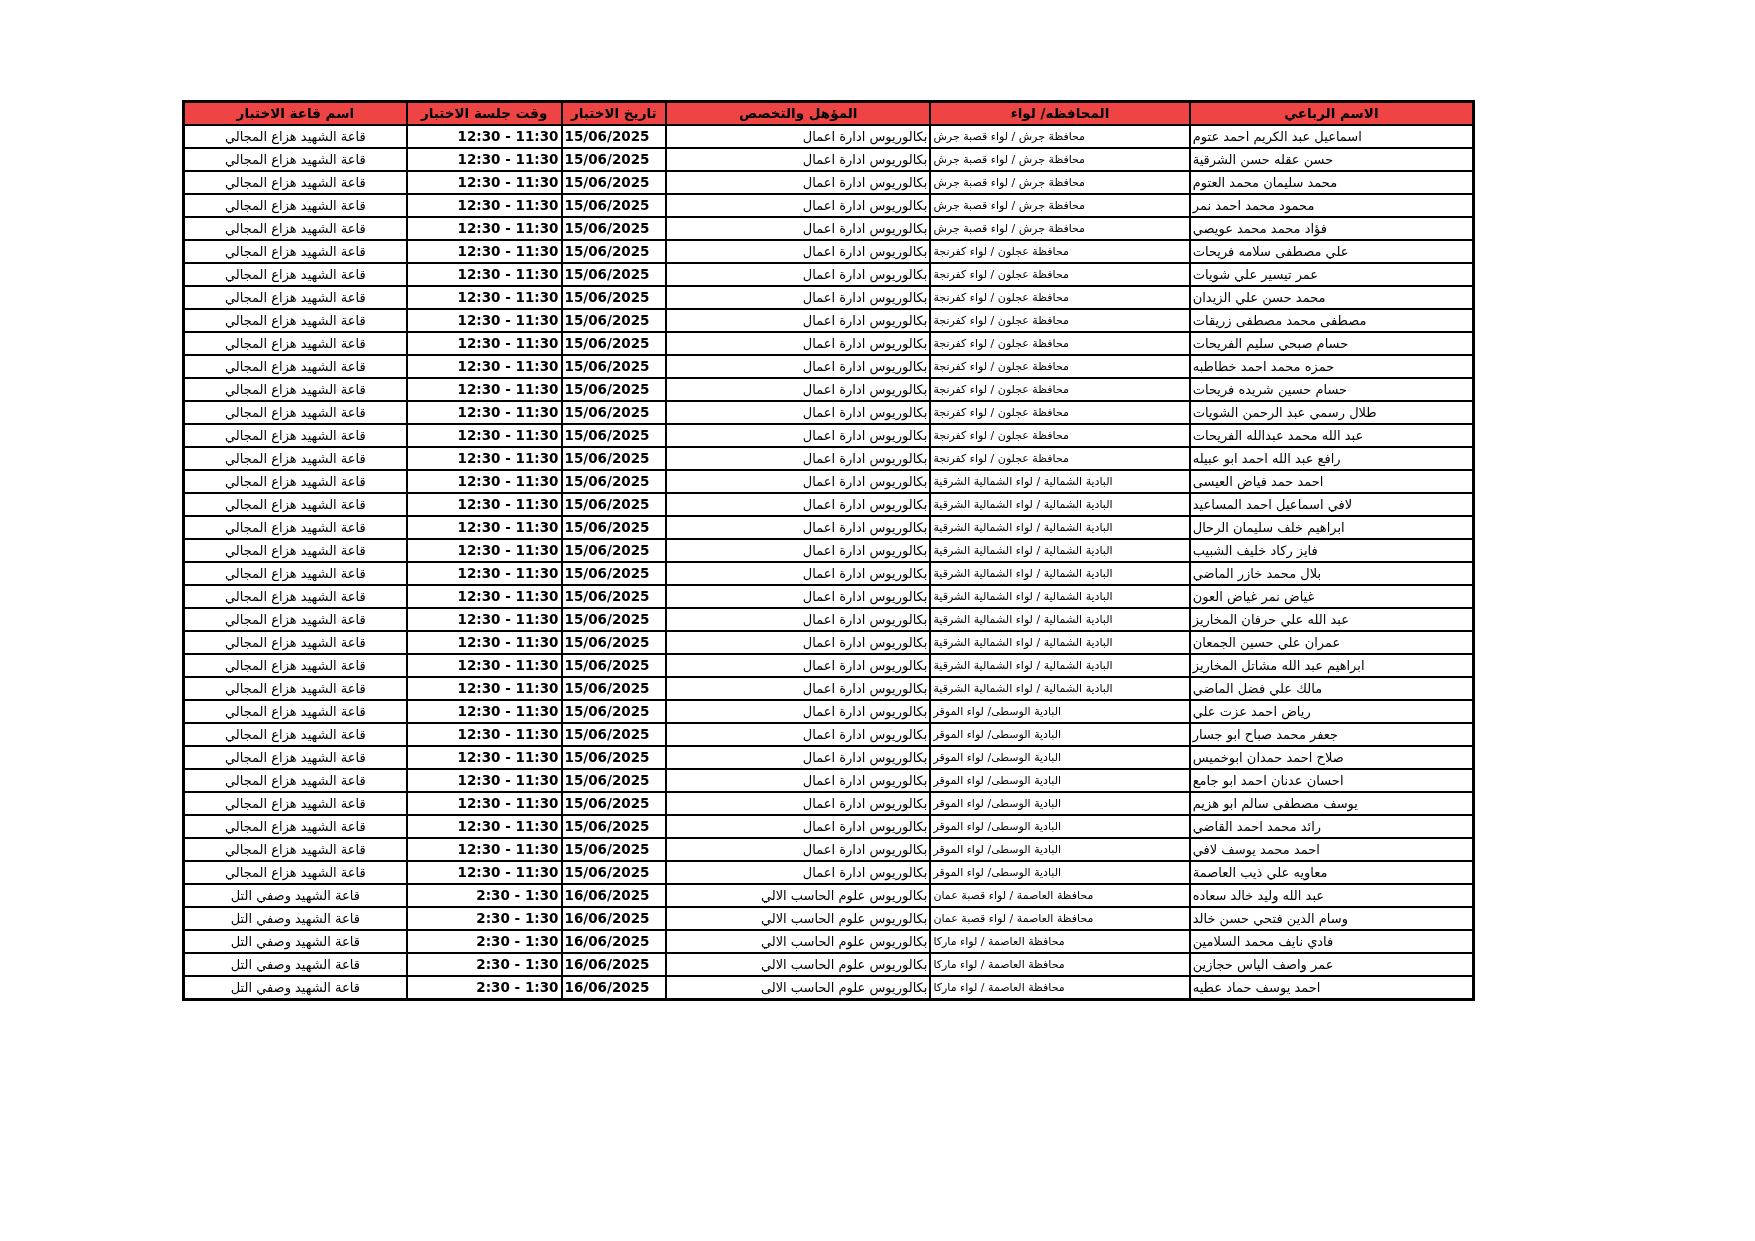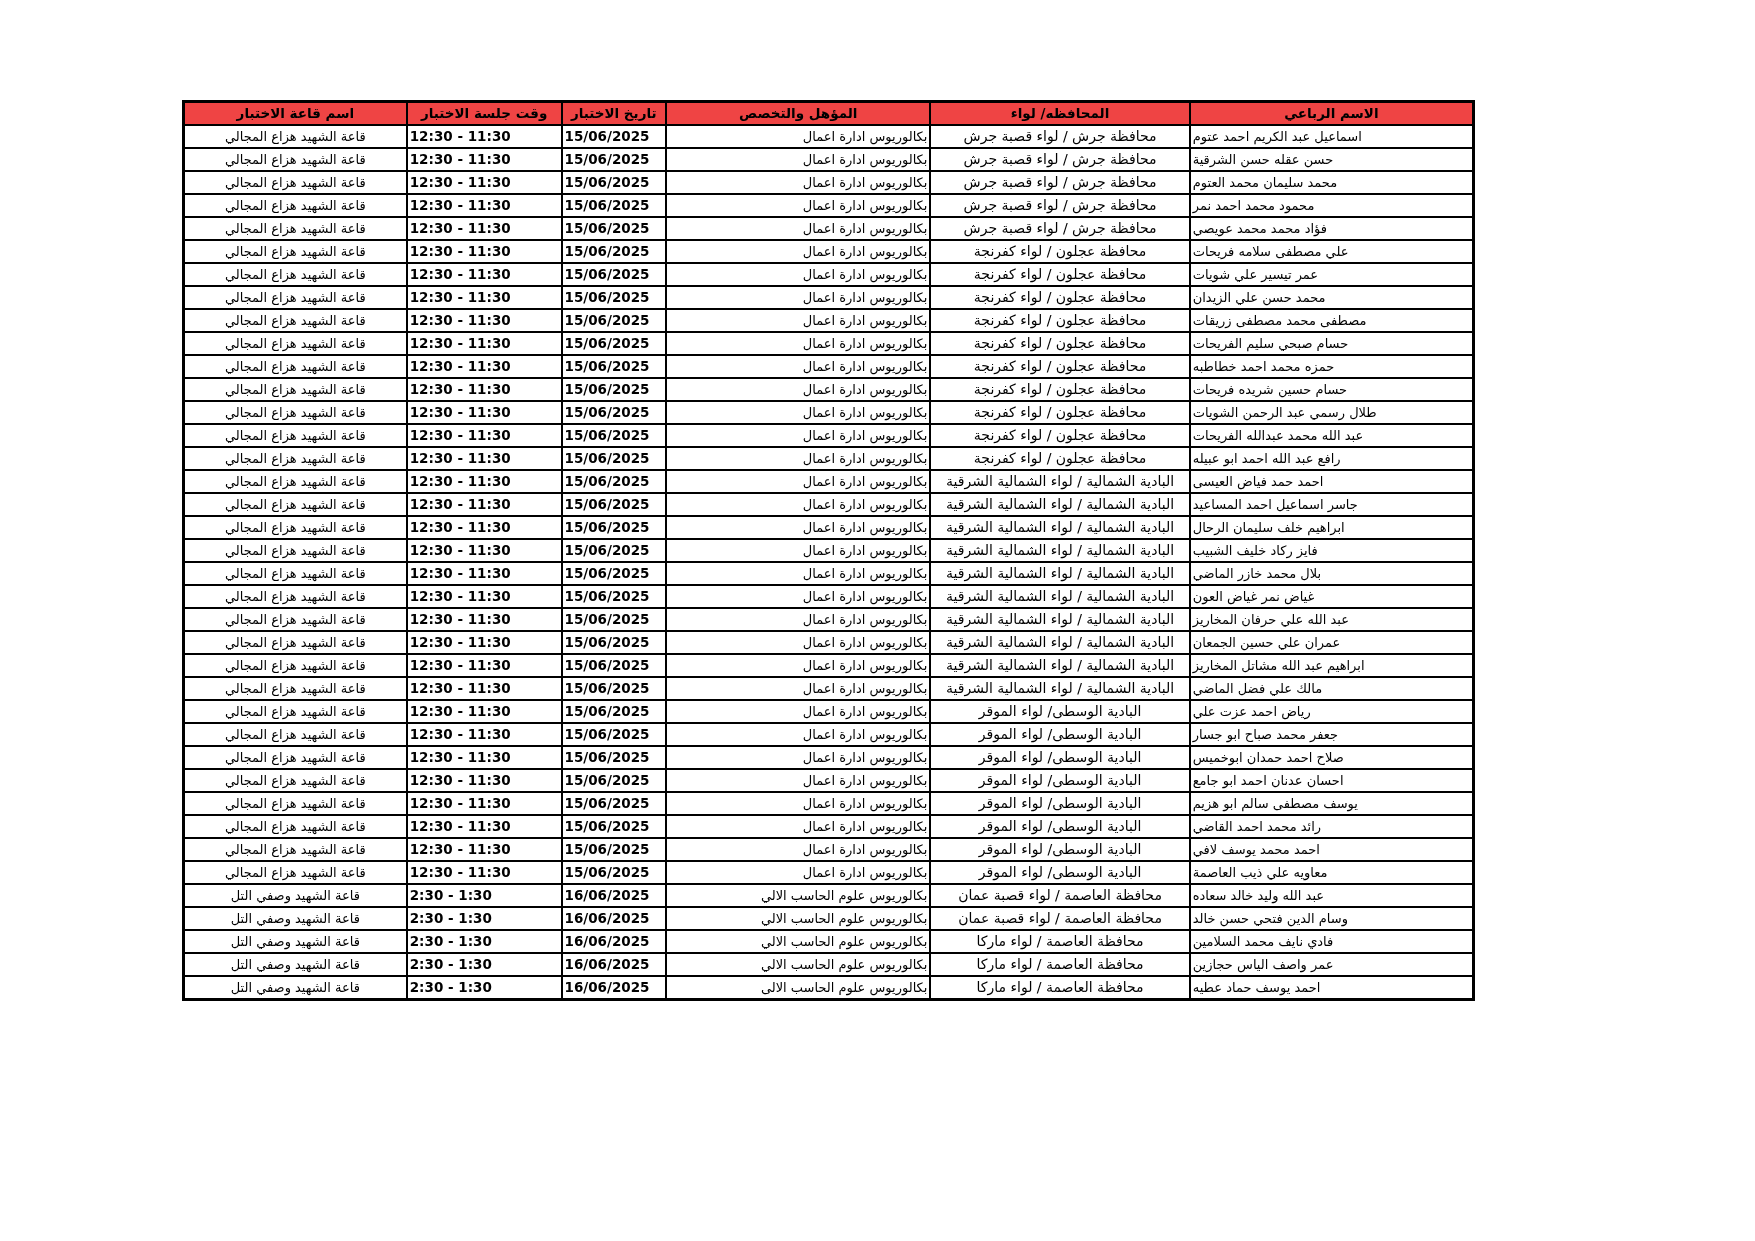--- a/index.html
+++ b/index.html
@@ -40,24 +40,24 @@
     color: #000000;
     line-height: 21px;
   }
   table.exam-table th {
     background: #ef4444;
     font-weight: bold;
     font-size: 13.5px;
     text-align: center;
   }
   td.c-name      { text-align: left; font-size: 13px; }
-  td.c-gov       { text-align: center; font-size: 14px; }
+  td.c-gov       { text-align: left; font-size: 11px; }
   td.c-qual      { text-align: right;  font-size: 13px; padding-left: 4px; padding-right: 1px; margin-left: 6px; }
   td.c-date      { text-align: left; font-size: 13.5px; font-weight: bold; }
-  td.c-time      { text-align: left; font-size: 13.5px; font-weight: bold; }
+  td.c-time      { text-align: right; font-size: 13.5px; font-weight: bold; }
   td.c-hall      { text-align: center; font-size: 13px; }
   
   col.w-name { width: 22.0%; }
   col.w-gov  { width: 20.1%; }
   col.w-qual { width: 20.5%; }
   col.w-date { width: 8.1%;  }
   col.w-time { width: 12.0%; }
   col.w-hall { width: 17.3%; }
 </style>
 </head>
@@ -223,21 +223,21 @@
   <tr>
     <td class="c-name">احمد حمد فياض العيسى</td>
     <td class="c-gov">البادية الشمالية / لواء الشمالية الشرقية</td>
     <td class="c-qual">بكالوريوس ادارة اعمال</td>
     <td class="c-date">15/06/2025</td>
     <td class="c-time">11:30 - 12:30</td>
     <td class="c-hall">قاعة الشهيد هزاع المجالي</td>
   </tr>
 
   <tr>
-    <td class="c-name">جاسر اسماعيل احمد المساعيد</td>
+    <td class="c-name">لافي اسماعيل احمد المساعيد</td>
     <td class="c-gov">البادية الشمالية / لواء الشمالية الشرقية</td>
     <td class="c-qual">بكالوريوس ادارة اعمال</td>
     <td class="c-date">15/06/2025</td>
     <td class="c-time">11:30 - 12:30</td>
     <td class="c-hall">قاعة الشهيد هزاع المجالي</td>
   </tr>
 
   <tr>
     <td class="c-name">ابراهيم خلف سليمان الرحال</td>
     <td class="c-gov">البادية الشمالية / لواء الشمالية الشرقية</td>

